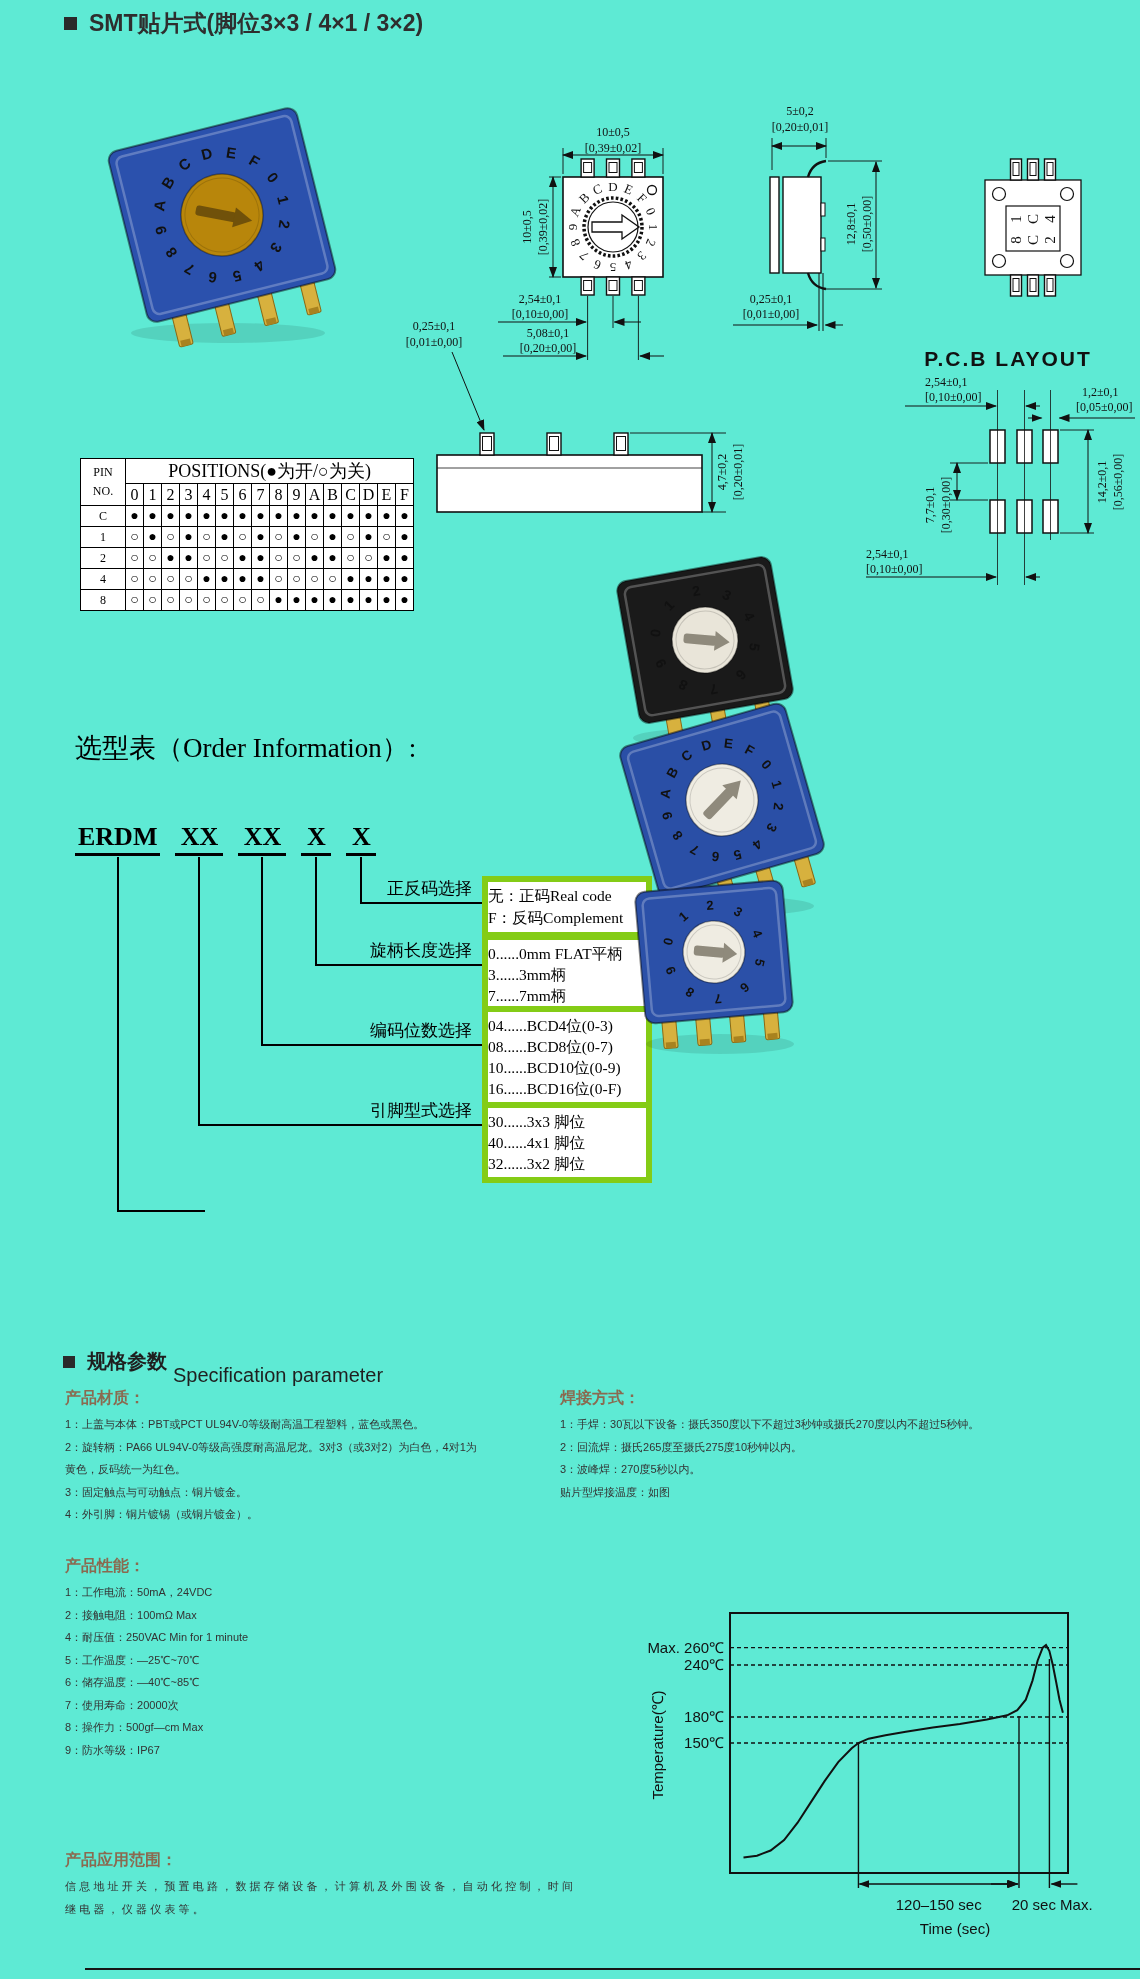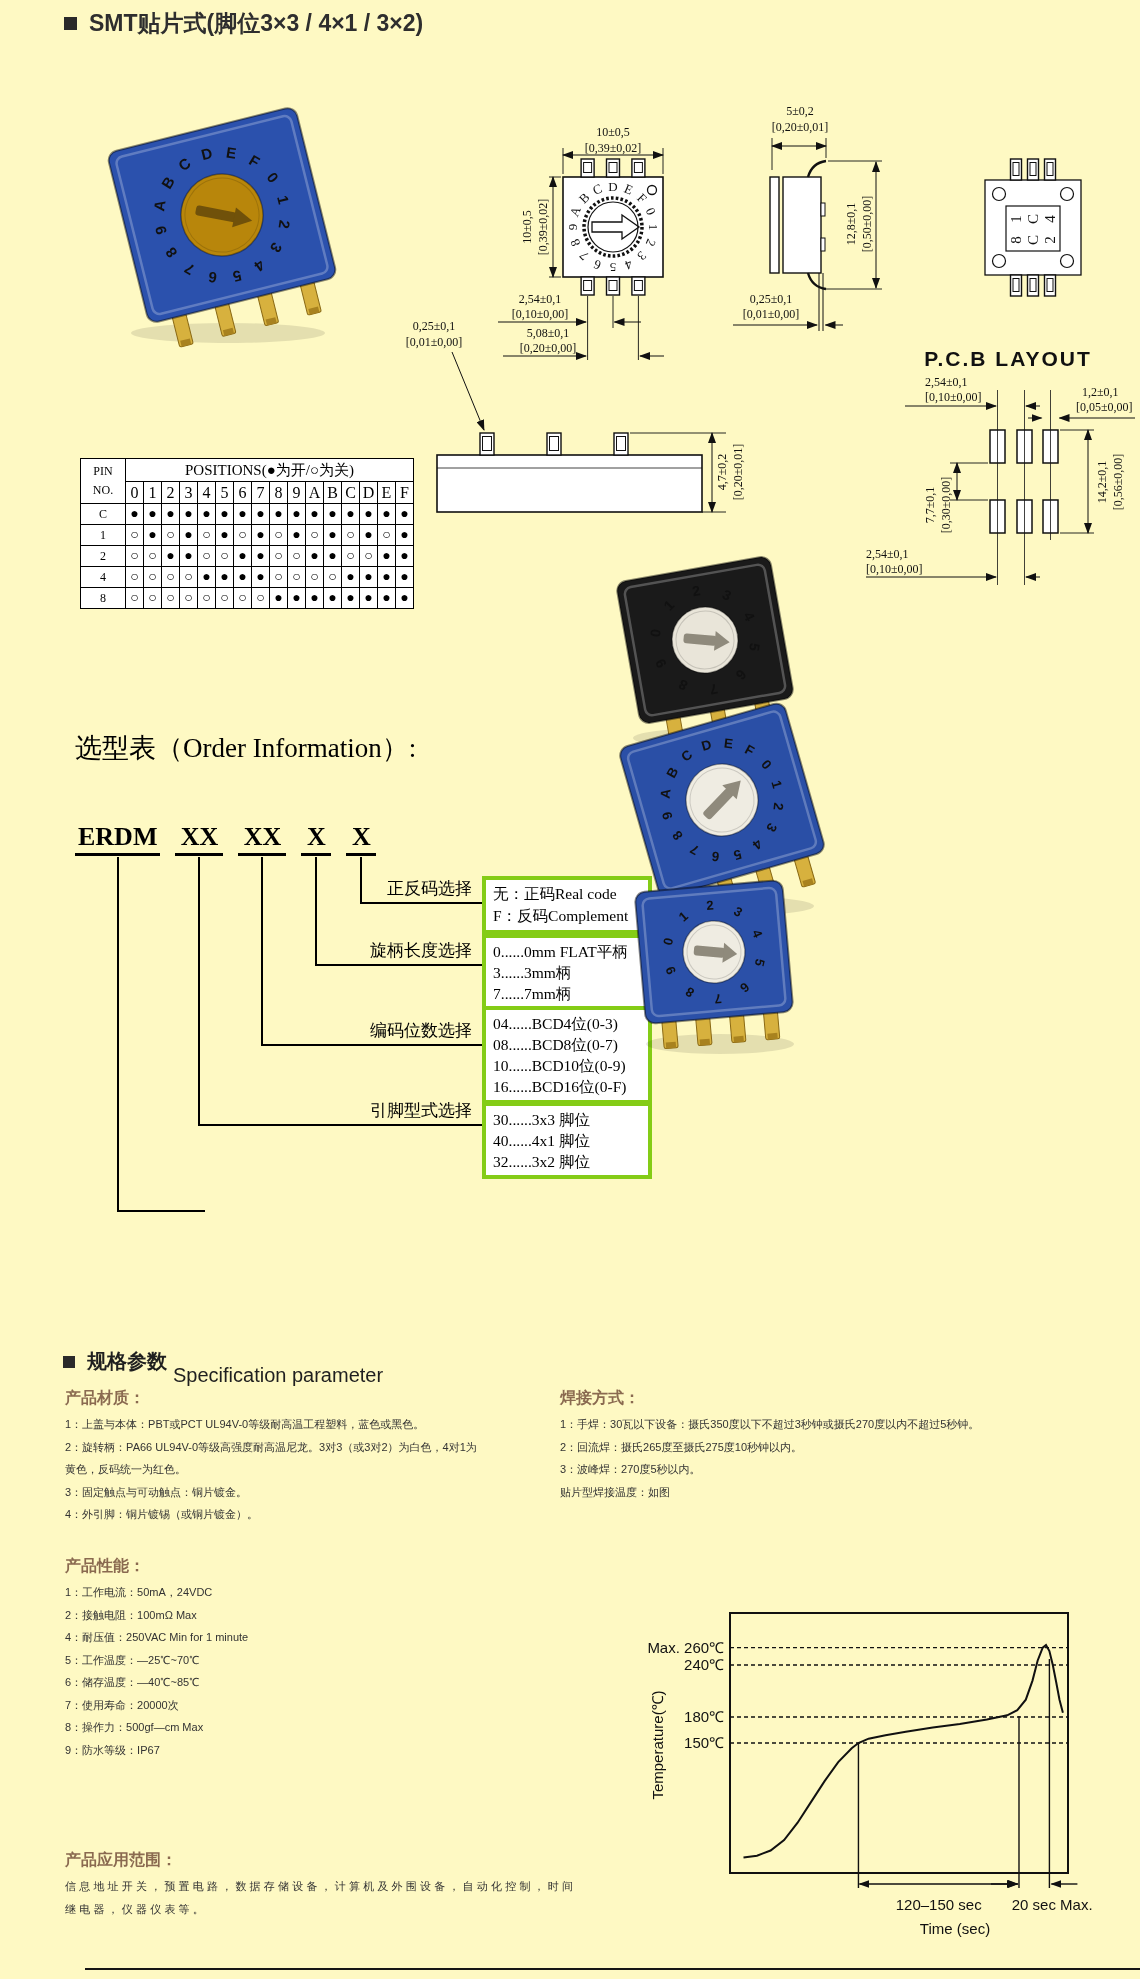--- a/index.html
+++ b/index.html
@@ -1,44 +1,44 @@
 <!DOCTYPE html>
 <html><head>
 <meta charset="utf-8">
 <style>
   html,body{margin:0;padding:0;background:#fff;}
-  #page{position:relative;width:1140px;height:1979px;background:#fef9c3;overflow:hidden;
+  #page{position:relative;width:1140px;height:1979px;background:#5eead4;overflow:hidden;
         font-family:"Liberation Sans",sans-serif;color:#333;}
   .abs{position:absolute;}
   
   .main-title{left:64px;top:8px;font-size:23px;font-weight:bold;color:#2e2e2e;
               display:flex;align-items:center;}
   .blk-sq{display:inline-block;width:13px;height:13px;background:#2a2a2a;margin-right:12px;}
   .spec-header{left:63px;top:1336px;font-size:20px;color:#1f1f1f;display:flex;align-items:center;}
   .spec-header .zh{font-weight:bold;}
   .spec-header .en{font-weight:normal;margin-left:6px;margin-top:28px;}
   
   #pin-table{position:absolute;left:80px;top:458px;border-collapse:collapse;
              font-family:"Liberation Serif",serif;color:#000;}
   #pin-table th,#pin-table td{border:1.6px solid #000;padding:0;text-align:center;
              font-weight:normal;background:#fff;}
   #pin-table .c0{width:44px;font-size:12px;line-height:19px;}
-  #pin-table .pos-h{font-size:15px;height:22px;}
+  #pin-table .pos-h{font-size:18px;height:22px;}
   #pin-table .col-h{width:17px;font-size:16px;height:21px;}
   #pin-table td{width:17px;height:20px;font-size:14px;line-height:14px;}
   
   .order-heading{left:75px;top:730px;font-family:"Liberation Serif",serif;
                  font-size:27px;color:#000;}
   #code-parts{left:75px;top:822px;display:flex;gap:15px;font-family:"Liberation Serif",serif;
               font-size:26px;font-weight:bold;color:#000;}
   #code-parts span{border-bottom:3.5px solid #000;padding:0 3px 1px;text-align:center;}
   .tree-line{position:absolute;background:#000;}
   .branch-label{position:absolute;width:160px;text-align:right;font-family:"Liberation Serif",serif;
                 font-size:17px;color:#000;}
-  .opt-box{position:absolute;border:4px solid #84cc16;background:#fff;padding:3px 7px;
+  .opt-box{position:absolute;border:6px solid #84cc16;background:#fff;padding:3px 0;
            font-family:"Liberation Serif",serif;font-size:15.5px;color:#000;box-sizing:border-box;}
   .opt-box div{white-space:nowrap;}
   
   .spec-block{position:absolute;}
   .spec-title{font-size:16px;font-weight:bold;color:#8a6a50;margin-bottom:4px;}
   .spec-item{font-size:11px;line-height:22.5px;color:#333;}
   #app-block .spec-item{letter-spacing:3.2px;}
   
   svg{position:absolute;}
   svg text{fill:#111;}

